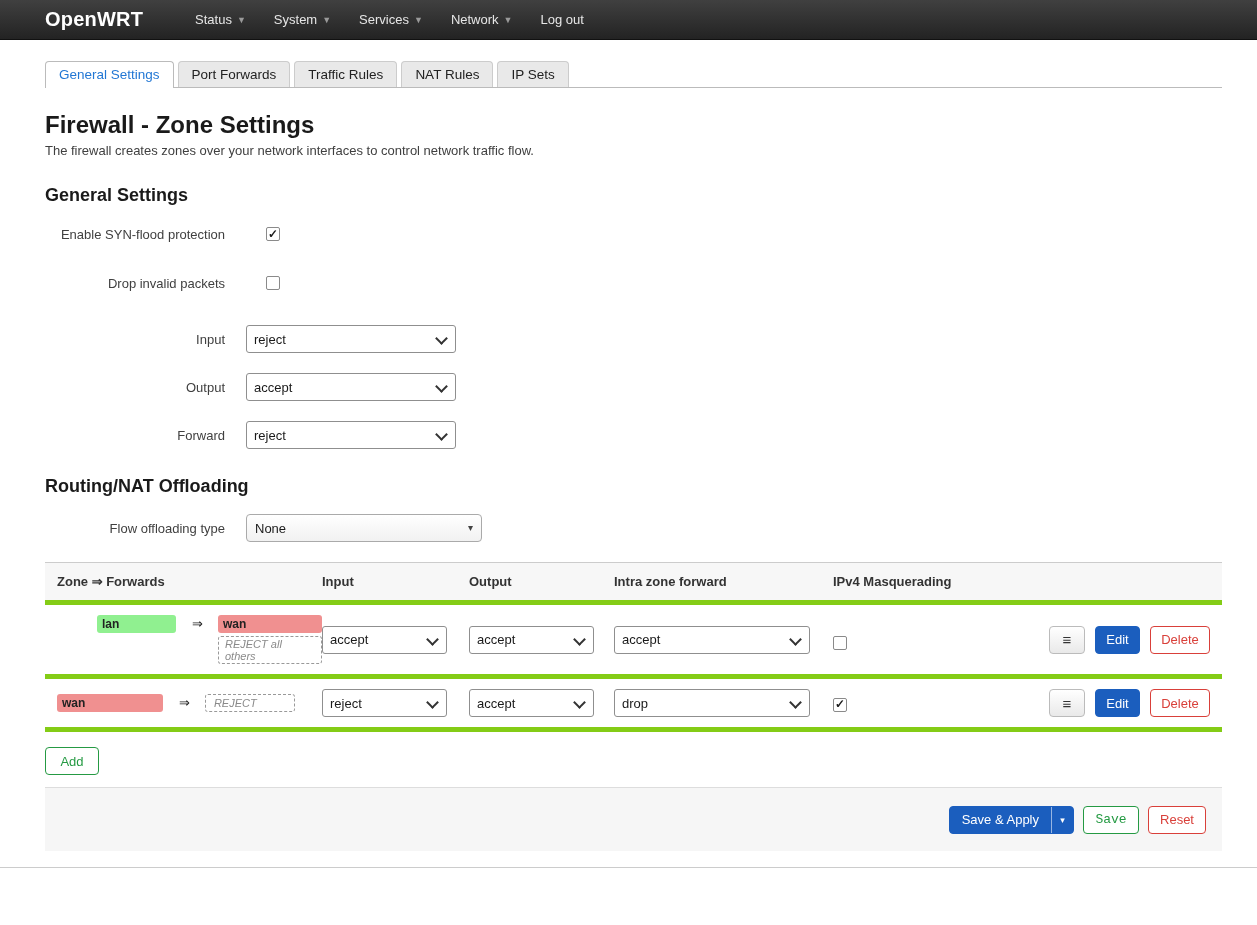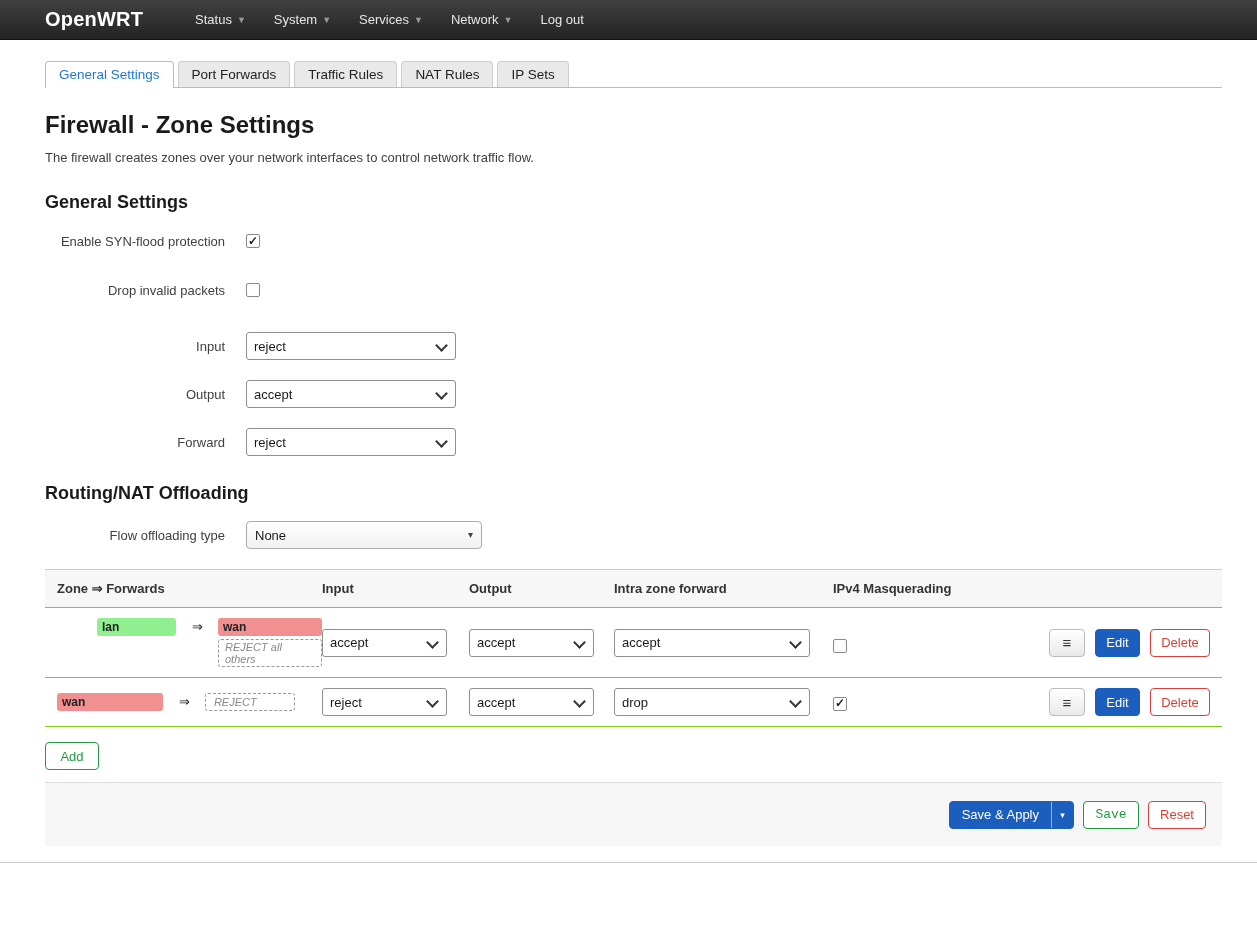--- a/index.html
+++ b/index.html
@@ -17,27 +17,27 @@
   .container { padding:0 35px 0 45px; width:1257px; }
 
   
   .tabs { display:flex; margin-top:21px; border-bottom:1px solid #bbb; }
   .tab { font-size:13.5px; padding:5px 13px 5px; background:#e9e9e9; border:1px solid #ccc; border-bottom:none;
          border-radius:4px 4px 0 0; margin-right:4px; color:#222; cursor:pointer; }
   .tab.active { background:#fff; border-color:#bbb; color:#2277d4; margin-bottom:-1px; padding-bottom:6px; }
 
   
   h1 { font-size:24px; font-weight:bold; color:#1a1a1a; margin-top:23px; }
-  .page-desc { font-size:13px; color:#404040; margin-top:11px; }
+  .page-desc { font-size:13px; color:#404040; margin-top:4px; }
   h2 { font-size:18px; font-weight:bold; color:#1a1a1a; margin-top:27px; }
 
   
   .form { margin-top:21px; }
   .form-row { display:flex; align-items:center; }
-  .form-row.cb-row { margin-bottom:34px; }
+  .form-row.cb-row { margin-bottom:34px;gap:20px; }
   .form-row.sel-row { margin-bottom:20px; }
   .form-label { width:180px; margin-right:21px; text-align:right; font-size:13px; color:#404040; }
 
   
   .checkbox { width:14px; height:14px; border:1px solid #8a8a8a; border-radius:2px; background:#fff;
               display:inline-flex; align-items:center; justify-content:center; cursor:pointer; }
   .checkbox .check { font-size:12px; font-weight:bold; color:#1a1a1a; line-height:1; margin-top:-1px; }
   .cb-row .checkbox { align-self:flex-start; }
 
   
@@ -51,21 +51,21 @@
 
   
   .luci-dd { position:relative; width:236px; height:28px; border:1px solid #aaa; border-radius:4px;
              background:linear-gradient(#fff,#f1f1f1); font-size:13px; color:#1a1a1a; display:flex;
              align-items:center; padding:0 20px 0 8px; cursor:pointer; }
   .luci-dd .dd-caret { position:absolute; right:8px; top:7px; color:#444; font-size:10px; }
 
   
   .zones-table { margin-top:12px; border-top:1px solid #ccc; }
   .zrow { display:grid; grid-template-columns:265px 147px 145px 219px 180px 1fr; align-items:center;
-          padding:10px 12px; border-bottom:1px solid #84cc16; }
+          padding:10px 12px; border-bottom:5px solid #84cc16; }
   .zrow.zhead { background:#f7f7f7; padding:11px 12px; }
   .zhead .zcol { font-size:13px; font-weight:bold; color:#333; }
   .zone-cell { display:flex; align-items:flex-start; }
   .zone-badge { width:106px; height:18px; border-radius:3px; font-size:12px; font-weight:bold; color:#222;
                 padding:1px 5px; line-height:16px; }
   .zone-arrow { font-size:13px; color:#222; margin:1px 15px 0 16px; }
   .fwd-stack { display:flex; flex-direction:column; align-items:flex-start; }
   .fwd-note { margin-top:3px; border:1px dashed #999; border-radius:3px; padding:1px 6px; font-size:11px;
               font-style:italic; color:#8a8a8a; }
   .fwd-note.lone { margin-top:0; padding:2px 8px; min-width:90px; }

